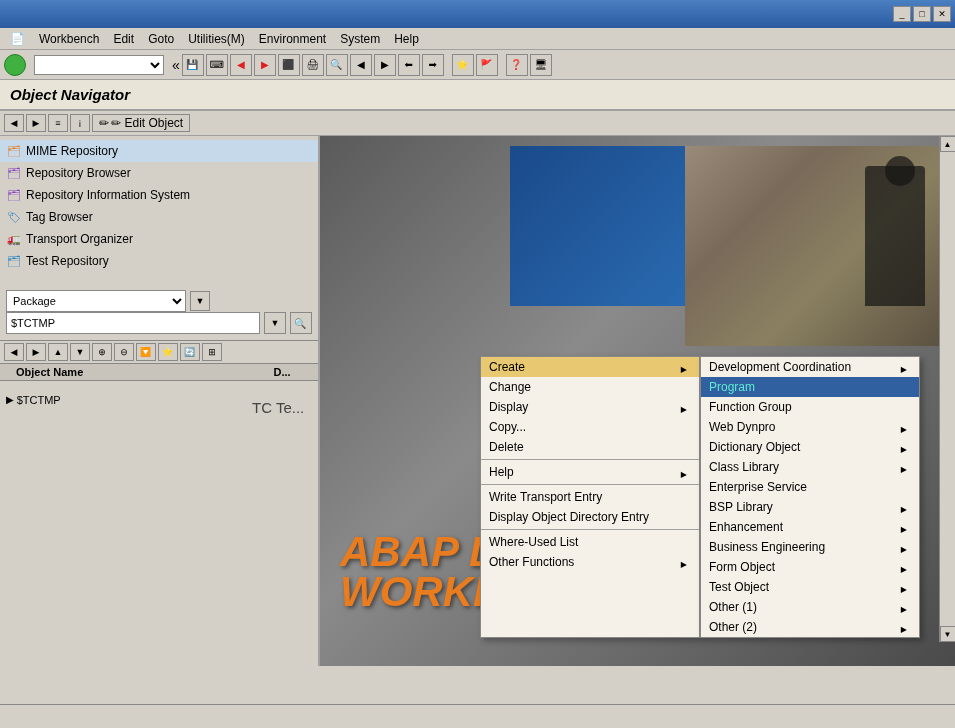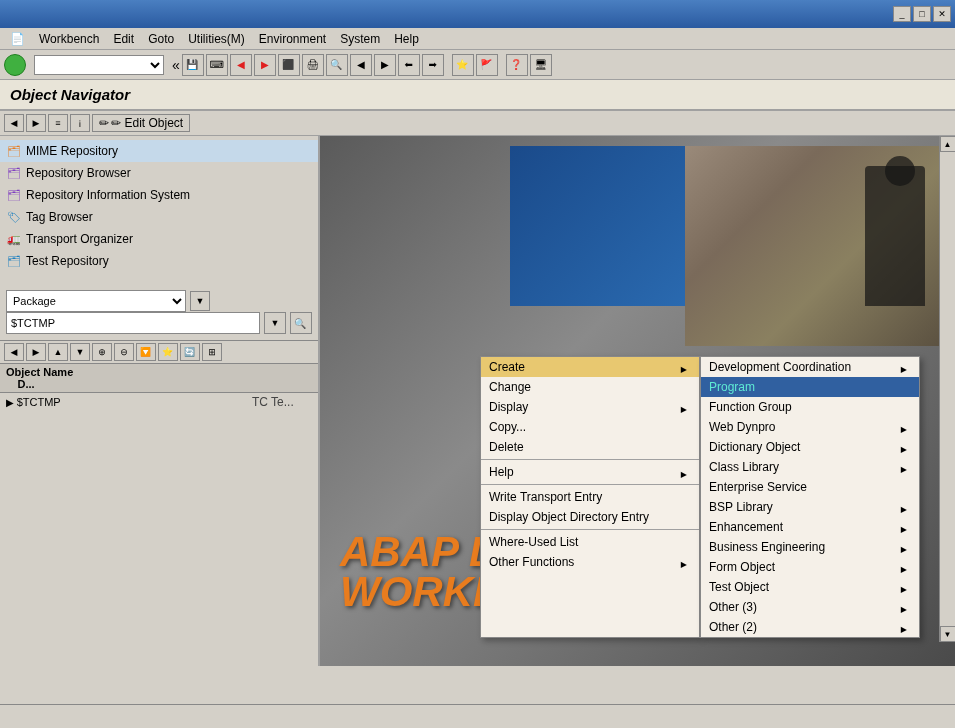--- a/index.html
+++ b/index.html
@@ -165,26 +165,25 @@
       background: #d4d0c8;
       border: 1px solid #888;
       cursor: pointer;
       font-size: 9px;
       display: flex; align-items: center; justify-content: center;
     }
 
     
     .obj-name-header {
       display: flex;
-      padding: 2px 6px;
+      padding: 2px 16px;
       font-size: 11px;
       font-weight: bold;
       border-bottom: 1px solid #888;
       background: #c8c4bc;
-      flex-direction: column;
     }
     .obj-name-col { flex: 1; }
     .obj-d-col { width: 40px; text-align: center; }
 
     
     .obj-row {
       display: flex;
       align-items: center;
       padding: 2px 6px;
       font-size: 11px;
@@ -407,21 +406,21 @@
     </div>
 
     <div class="obj-name-header">
       <span class="obj-name-col">Object Name</span>
       <span class="obj-d-col">D...</span>
     </div>
 
     <div class="obj-row">
       <span style="font-size:10px;margin-right:3px;">▶</span>
       <span style="flex:1;font-size:11px;">$TCTMP</span>
-      <span style="width:60px;font-size:12px;color:#444;">TC Te...</span>
+      <span style="width:60px;font-size:15px;color:#444;margin-top:16px;">TC Te...</span>
     </div>
   </div>
 
   <div class="right-panel">
     <div class="bg-image-area">
 
       <div style="position:absolute;top:10px;left:190px;width:180px;height:160px;background:linear-gradient(135deg,#1a4a8a,#2a6ab0);"></div>
 
       <div style="position:absolute;top:10px;right:10px;width:260px;height:200px;background:linear-gradient(135deg,#9a8a7a 0%,#7a6a5a 30%,#8a8060 60%,#5a5040 100%);overflow:hidden;">
 
@@ -515,21 +514,21 @@
         </div>
         <div class="menu-entry">
           <span>Form Object</span>
           <span class="submenu-arrow">▶</span>
         </div>
         <div class="menu-entry">
           <span>Test Object</span>
           <span class="submenu-arrow">▶</span>
         </div>
         <div class="menu-entry">
-          <span>Other (3)</span>
+          <span>Other (1)</span>
           <span class="submenu-arrow">▶</span>
         </div>
         <div class="menu-entry">
           <span>Other (2)</span>
           <span class="submenu-arrow">▶</span>
         </div>
       </div>
     </div>
 
     <div class="right-scrollbar">

